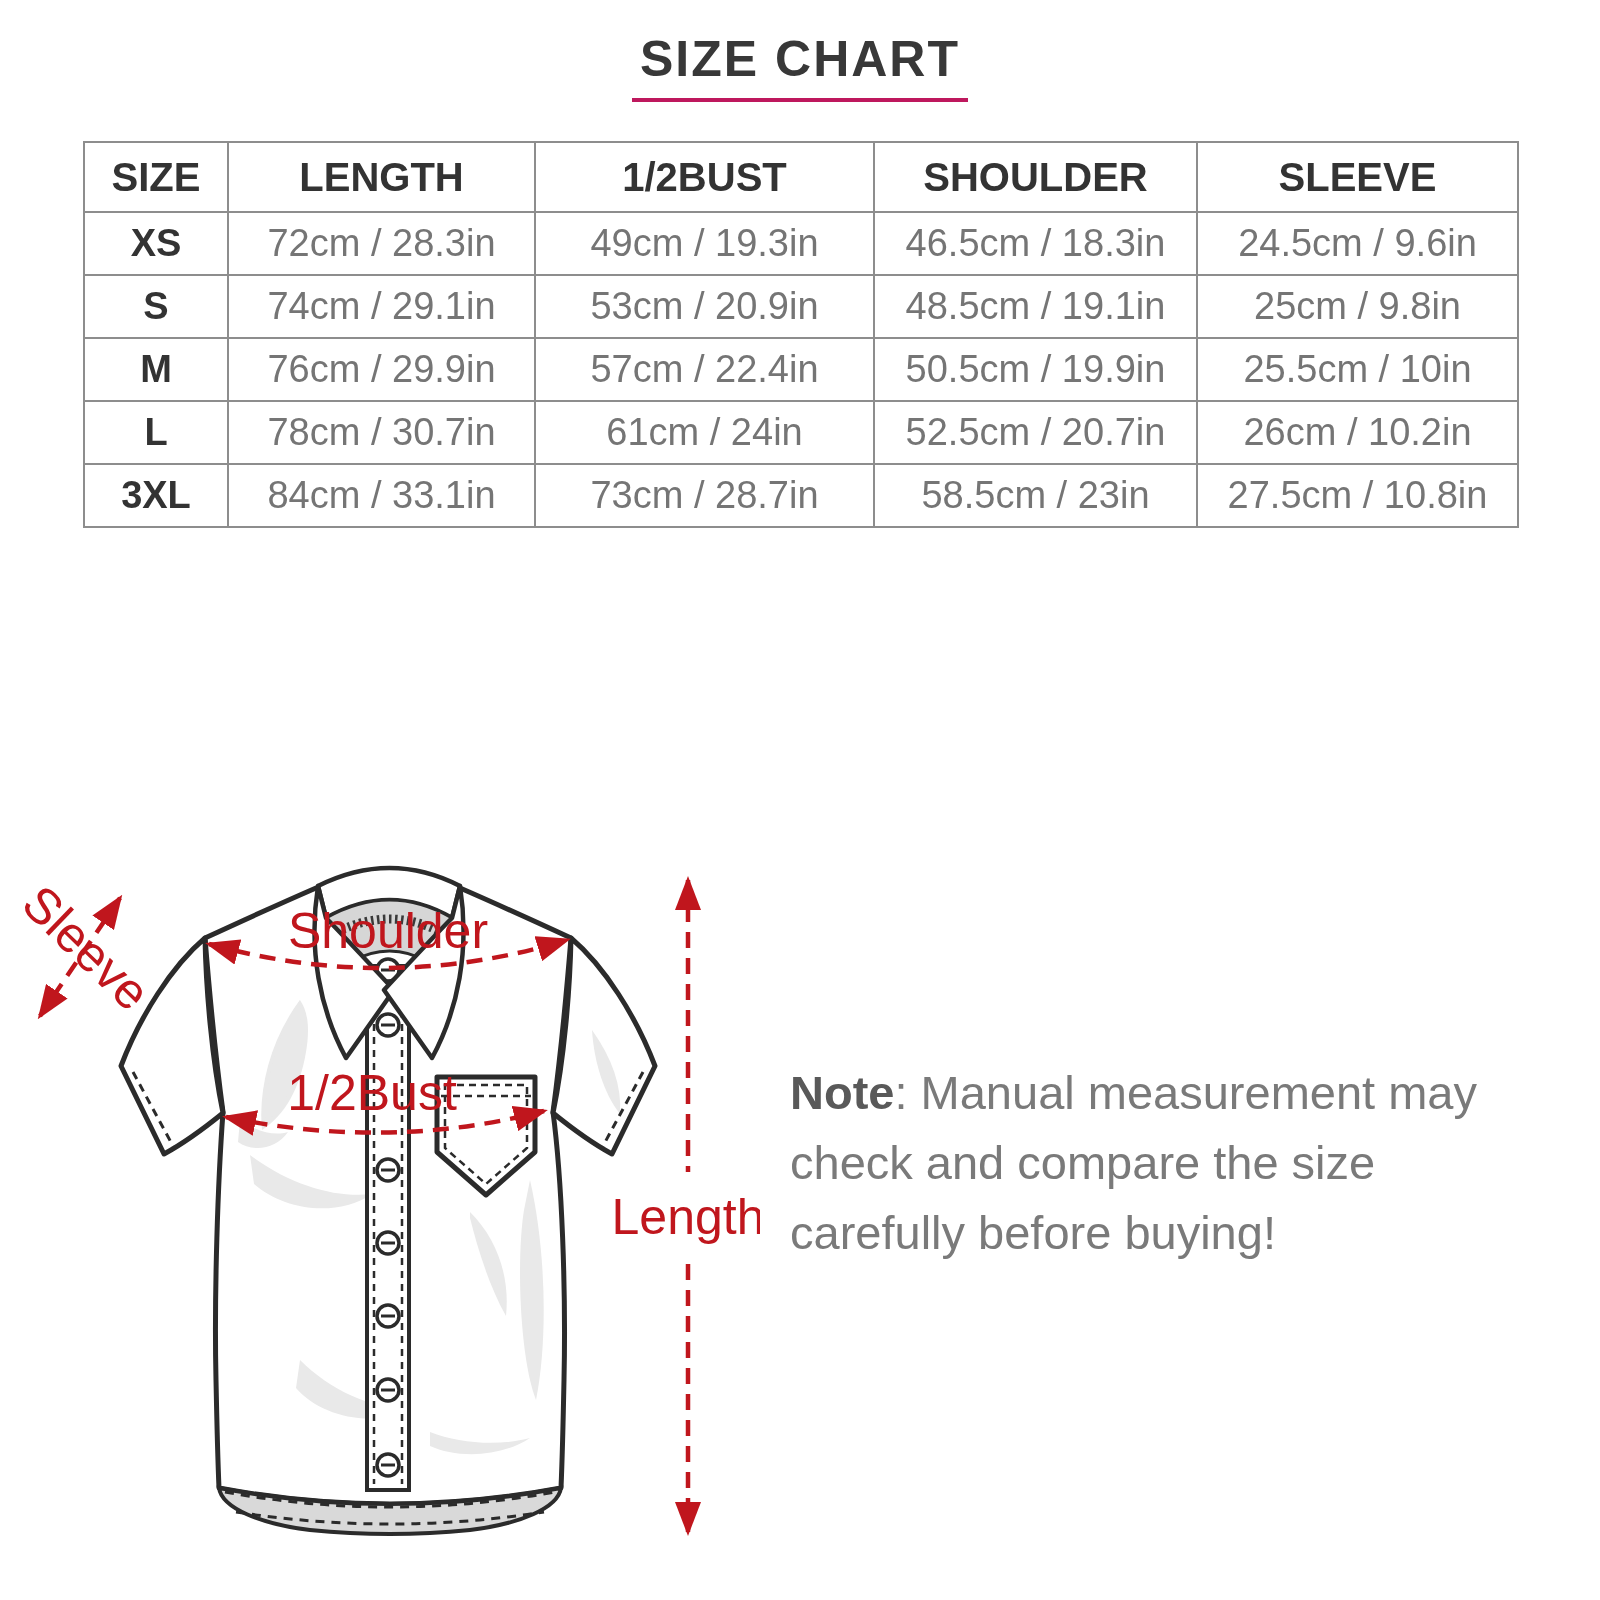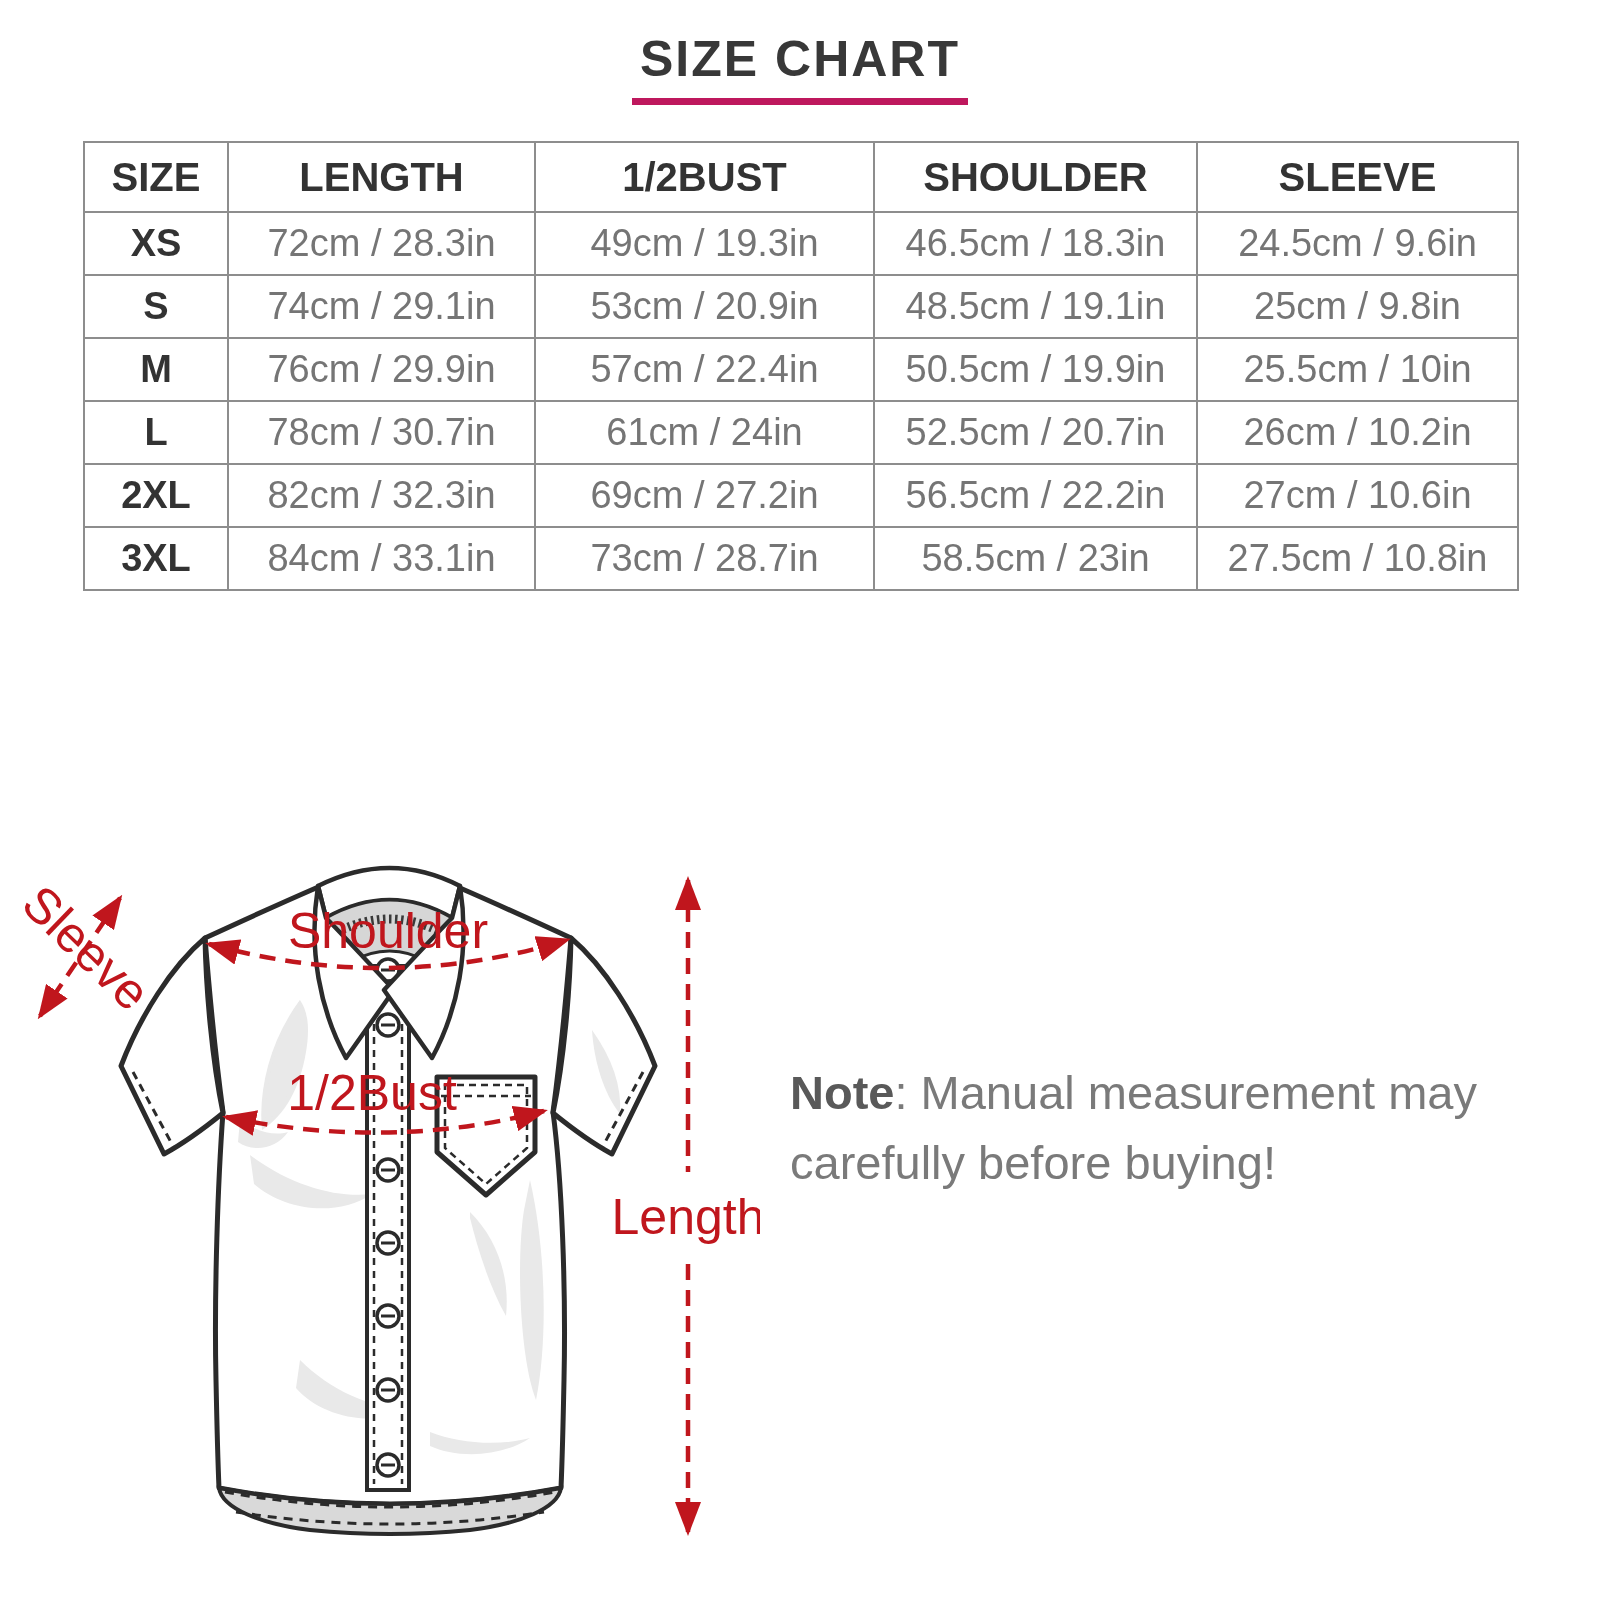--- a/index.html
+++ b/index.html
@@ -4,21 +4,21 @@
 <style>
   html,body{margin:0;padding:0;}
   body{
     width:1600px;height:1600px;position:relative;background:#ffffff;
     font-family:"Liberation Sans", sans-serif;overflow:hidden;
   }
   
   .title-wrap{position:absolute;left:0;top:30px;width:1600px;text-align:center;}
   .title{
     display:inline-block;font-size:50px;font-weight:bold;color:#383838;
-    letter-spacing:2px;border-bottom:7px solid #be185d;padding:0 8px 10px 8px;
+    letter-spacing:2px;border-bottom:4px solid #be185d;padding:0 8px 10px 8px;
   }
   
   table.size-table{
     position:absolute;left:83px;top:141px;width:1434px;
     border-collapse:collapse;table-layout:fixed;background:#ffffff;padding-left:36px;
   }
   table.size-table th, table.size-table td{
     border:2px solid #8d8d8d;text-align:center;vertical-align:middle;
     padding:0;overflow:hidden;white-space:nowrap;
   }
@@ -80,27 +80,20 @@
         <td>57cm / 22.4in</td>
         <td>50.5cm / 19.9in</td>
         <td>25.5cm / 10in</td>
       </tr>
       <tr>
         <td class="size-col">L</td>
         <td>78cm / 30.7in</td>
         <td>61cm / 24in</td>
         <td>52.5cm / 20.7in</td>
         <td>26cm / 10.2in</td>
-      </tr>
-      <tr>
-        <td class="size-col">2XL</td>
-        <td>82cm / 32.3in</td>
-        <td>69cm / 27.2in</td>
-        <td>56.5cm / 22.2in</td>
-        <td>27cm / 10.6in</td>
       </tr>
       <tr>
         <td class="size-col">3XL</td>
         <td>84cm / 33.1in</td>
         <td>73cm / 28.7in</td>
         <td>58.5cm / 23in</td>
         <td>27.5cm / 10.8in</td>
       </tr>
     </tbody>
 </table>
@@ -190,14 +183,15 @@
   <g fill="#c0161d" stroke="none" font-family="Liberation Sans, sans-serif" font-size="50">
     <text x="86" y="145" text-anchor="middle" transform="rotate(44 86 128)">Sleeve</text>
     <text x="388" y="128" text-anchor="middle">Shoulder</text>
     <text x="372" y="290" text-anchor="middle">1/2Bust</text>
     <text x="688" y="414" text-anchor="middle">Length</text>
   </g>
 </svg>
 
 <div class="note">
   <div><span class="note-label">Note</span><span>: Manual measurement may</span></div>
+  <div>check and compare the size</div>
   <div>carefully before buying!</div>
 </div>
 
 </body></html>

